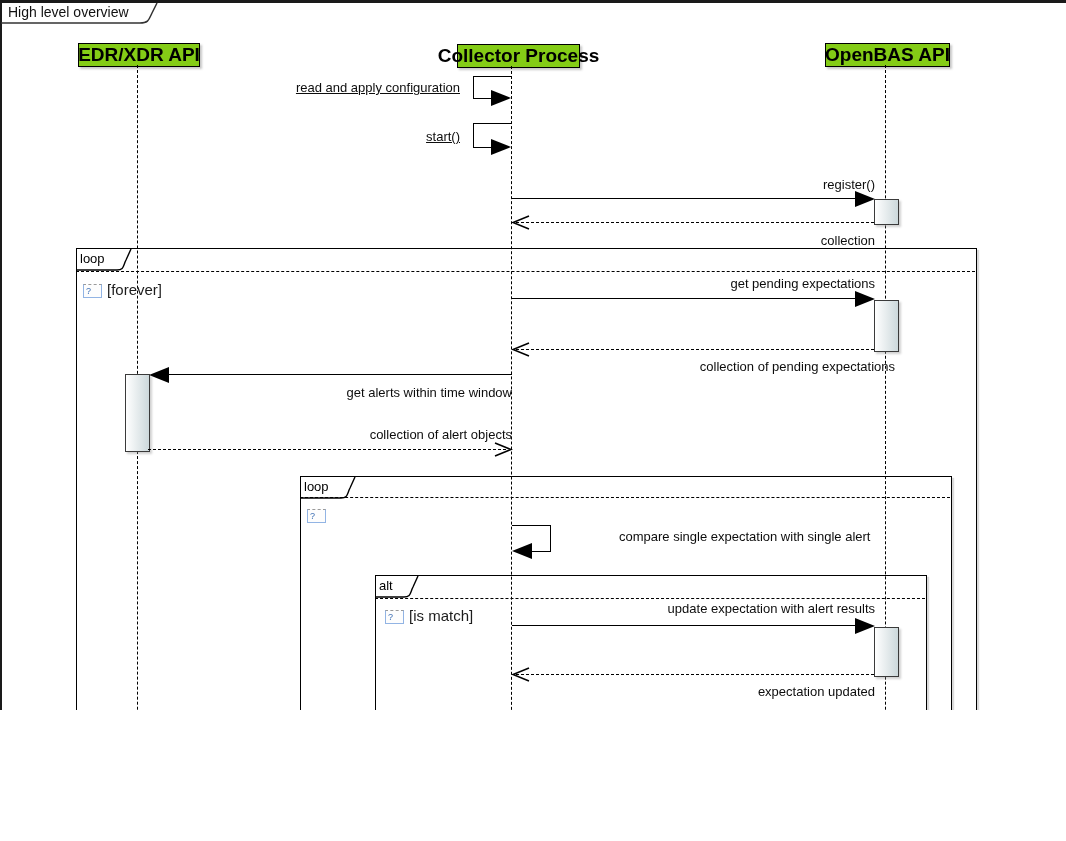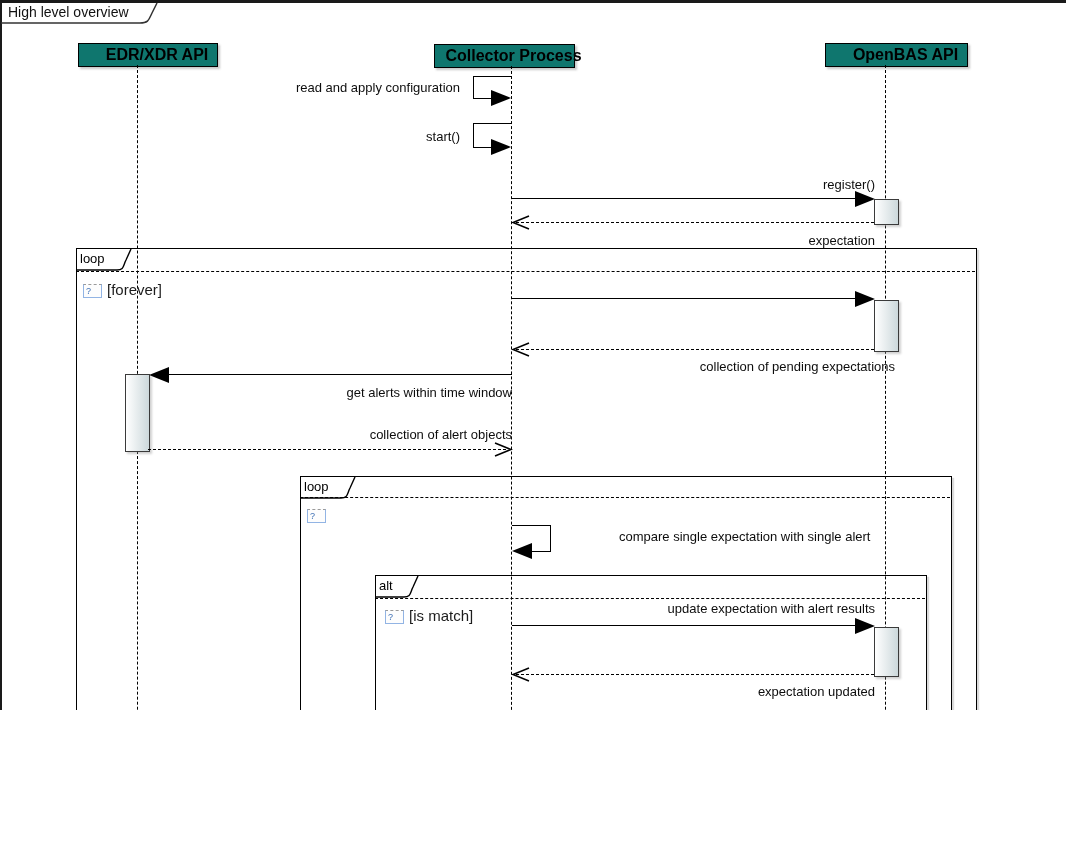--- a/index.html
+++ b/index.html
@@ -5,35 +5,35 @@
   html,body{margin:0;padding:0;background:#ffffff;}
   #page{position:relative;width:1066px;height:710px;background:#ffffff;overflow:hidden;
         font-family:"Liberation Sans",sans-serif;color:#000;}
   .abs{position:absolute;}
   
   .top-border{left:0;top:0;width:1066px;height:3px;background:#1a1a1a;}
   .left-border{left:0;top:0;width:2px;height:841px;background:#1a1a1a;}
   
   .frame-tab-text{left:8px;top:4px;font-size:14px;color:#111;white-space:nowrap;}
   
-  .participant{border:1.5px solid #000;background:#0f766e;box-shadow:2px 2px 2px rgba(130,130,130,.45);
-    display:flex;align-items:center;justify-content:center;font-weight:bold;font-size:16px;white-space:nowrap;padding-left:18px;}
+  .participant{border:1.5px solid #000;background:#84cc16;box-shadow:2px 2px 2px rgba(130,130,130,.45);
+    display:flex;align-items:center;justify-content:center;font-weight:bold;font-size:19px;white-space:nowrap;}
   
   .lifeline{width:0;border-left:1.4px dashed #000;}
   
   .hline{height:0;border-top:1.4px solid #000;}
   .dline{height:0;border-top:1.4px dashed #000;}
   .vline{width:0;border-left:1.4px solid #000;}
   
   .tri-right{width:0;height:0;border-top:8px solid transparent;border-bottom:8px solid transparent;border-left:20px solid #000;}
   .tri-left{width:0;height:0;border-top:8px solid transparent;border-bottom:8px solid transparent;border-right:20px solid #000;}
   
   .msg{font-size:13px;color:#0d0d0d;white-space:nowrap;}
   .center{text-align:right;}
-  .right{text-align:right;}
+  .right{text-align:right;text-decoration:underline;}
   
   .activation{border:1.2px solid #3a3a3a;background:linear-gradient(90deg,#ffffff 0%,#ccd8db 100%);
     box-shadow:2px 2px 2px rgba(140,140,140,.4);}
   
   .fragment{border:1.6px solid #000;background:transparent;box-shadow:2px 2px 1px rgba(150,150,150,.35);pointer-events:none;}
   .frag-operator{font-size:13px;color:#000;white-space:nowrap;}
   .guard{font-size:15px;color:#1c1c1c;white-space:nowrap;}
   
   .broken-icon{width:19px;height:14px;background:#fdfdfd;border:1px solid #92b4e4;border-top:1px dashed #9a9a9a;
     font-size:9px;color:#3d6fb4;line-height:13px;padding-left:2px;box-sizing:border-box;}
@@ -48,21 +48,21 @@
   <div class="abs left-border"></div>
 
   <svg class="abs" style="left:0;top:1px;" width="170" height="26">
     <path d="M1,22 H140 C149,22 149,18 152,12 L157,2" fill="none" stroke="#333" stroke-width="1.5"></path>
   </svg>
   <div class="abs frame-tab-text">High level overview</div>
 
   <div class="abs participant" style="left:78px;top:43px;width:120px;height:22px;">
     <span>EDR/XDR API</span>
   </div>
-  <div class="abs participant" style="left:434px;top:44px;width:121px;height:22px;">
+  <div class="abs participant" style="left:457px;top:44px;width:121px;height:22px;">
     <span>Collector Process</span>
   </div>
   <div class="abs participant" style="left:825px;top:43px;width:123px;height:22px;">
     <span>OpenBAS API</span>
   </div>
 
   <div class="abs lifeline" style="left:137px;top:65px;height:755px;"></div>
   <div class="abs lifeline" style="left:511px;top:66px;height:754px;"></div>
   <div class="abs lifeline" style="left:885px;top:65px;height:755px;"></div>
 
@@ -80,31 +80,32 @@
 
   <div class="abs msg center" style="left:512px;top:177px;width:363px;">register()</div>
   <div class="abs hline" style="left:512px;top:198px;width:346px;"></div>
   <div class="abs tri-right" style="left:855px;top:191px;"></div>
   <div class="abs activation" style="left:874px;top:199px;width:23px;height:24px;"></div>
 
   <div class="abs dline" style="left:516px;top:222px;width:358px;"></div>
   <svg class="abs" style="left:511px;top:214px;" width="19" height="17">
     <polyline points="18,2 2,8.5 18,15" fill="none" stroke="#000" stroke-width="1.5"></polyline>
   </svg>
-  <div class="abs msg center" style="left:512px;top:233px;width:363px;">expectation</div>
+  <div class="abs msg center" style="left:512px;top:233px;width:363px;">collection</div>
 
   <div class="abs fragment" style="left:76px;top:248px;width:899px;height:551px;"></div>
   <svg class="abs" style="left:77px;top:249px;" width="60" height="23">
     <path d="M0,21 H40 C47,21 46,17 49,11 L54,0" fill="none" stroke="#000" stroke-width="1.4"></path>
   </svg>
   <div class="abs frag-operator" style="left:80px;top:251px;">loop</div>
   <div class="abs dline" style="left:76px;top:271px;width:899px;"></div>
   <div class="abs broken-icon" style="left:83px;top:284px;">?</div>
   <div class="abs guard" style="left:107px;top:281px;">[forever]</div>
 
+  <div class="abs msg center" style="left:512px;top:276px;width:363px;">get pending expectations</div>
   <div class="abs hline" style="left:512px;top:298px;width:346px;"></div>
   <div class="abs tri-right" style="left:855px;top:291px;"></div>
   <div class="abs activation" style="left:874px;top:300px;width:23px;height:50px;"></div>
 
   <div class="abs dline" style="left:516px;top:349px;width:358px;"></div>
   <svg class="abs" style="left:511px;top:341px;" width="19" height="17">
     <polyline points="18,2 2,8.5 18,15" fill="none" stroke="#000" stroke-width="1.5"></polyline>
   </svg>
   <div class="abs msg center" style="left:532px;top:359px;width:363px;">collection of pending expectations</div>
 

